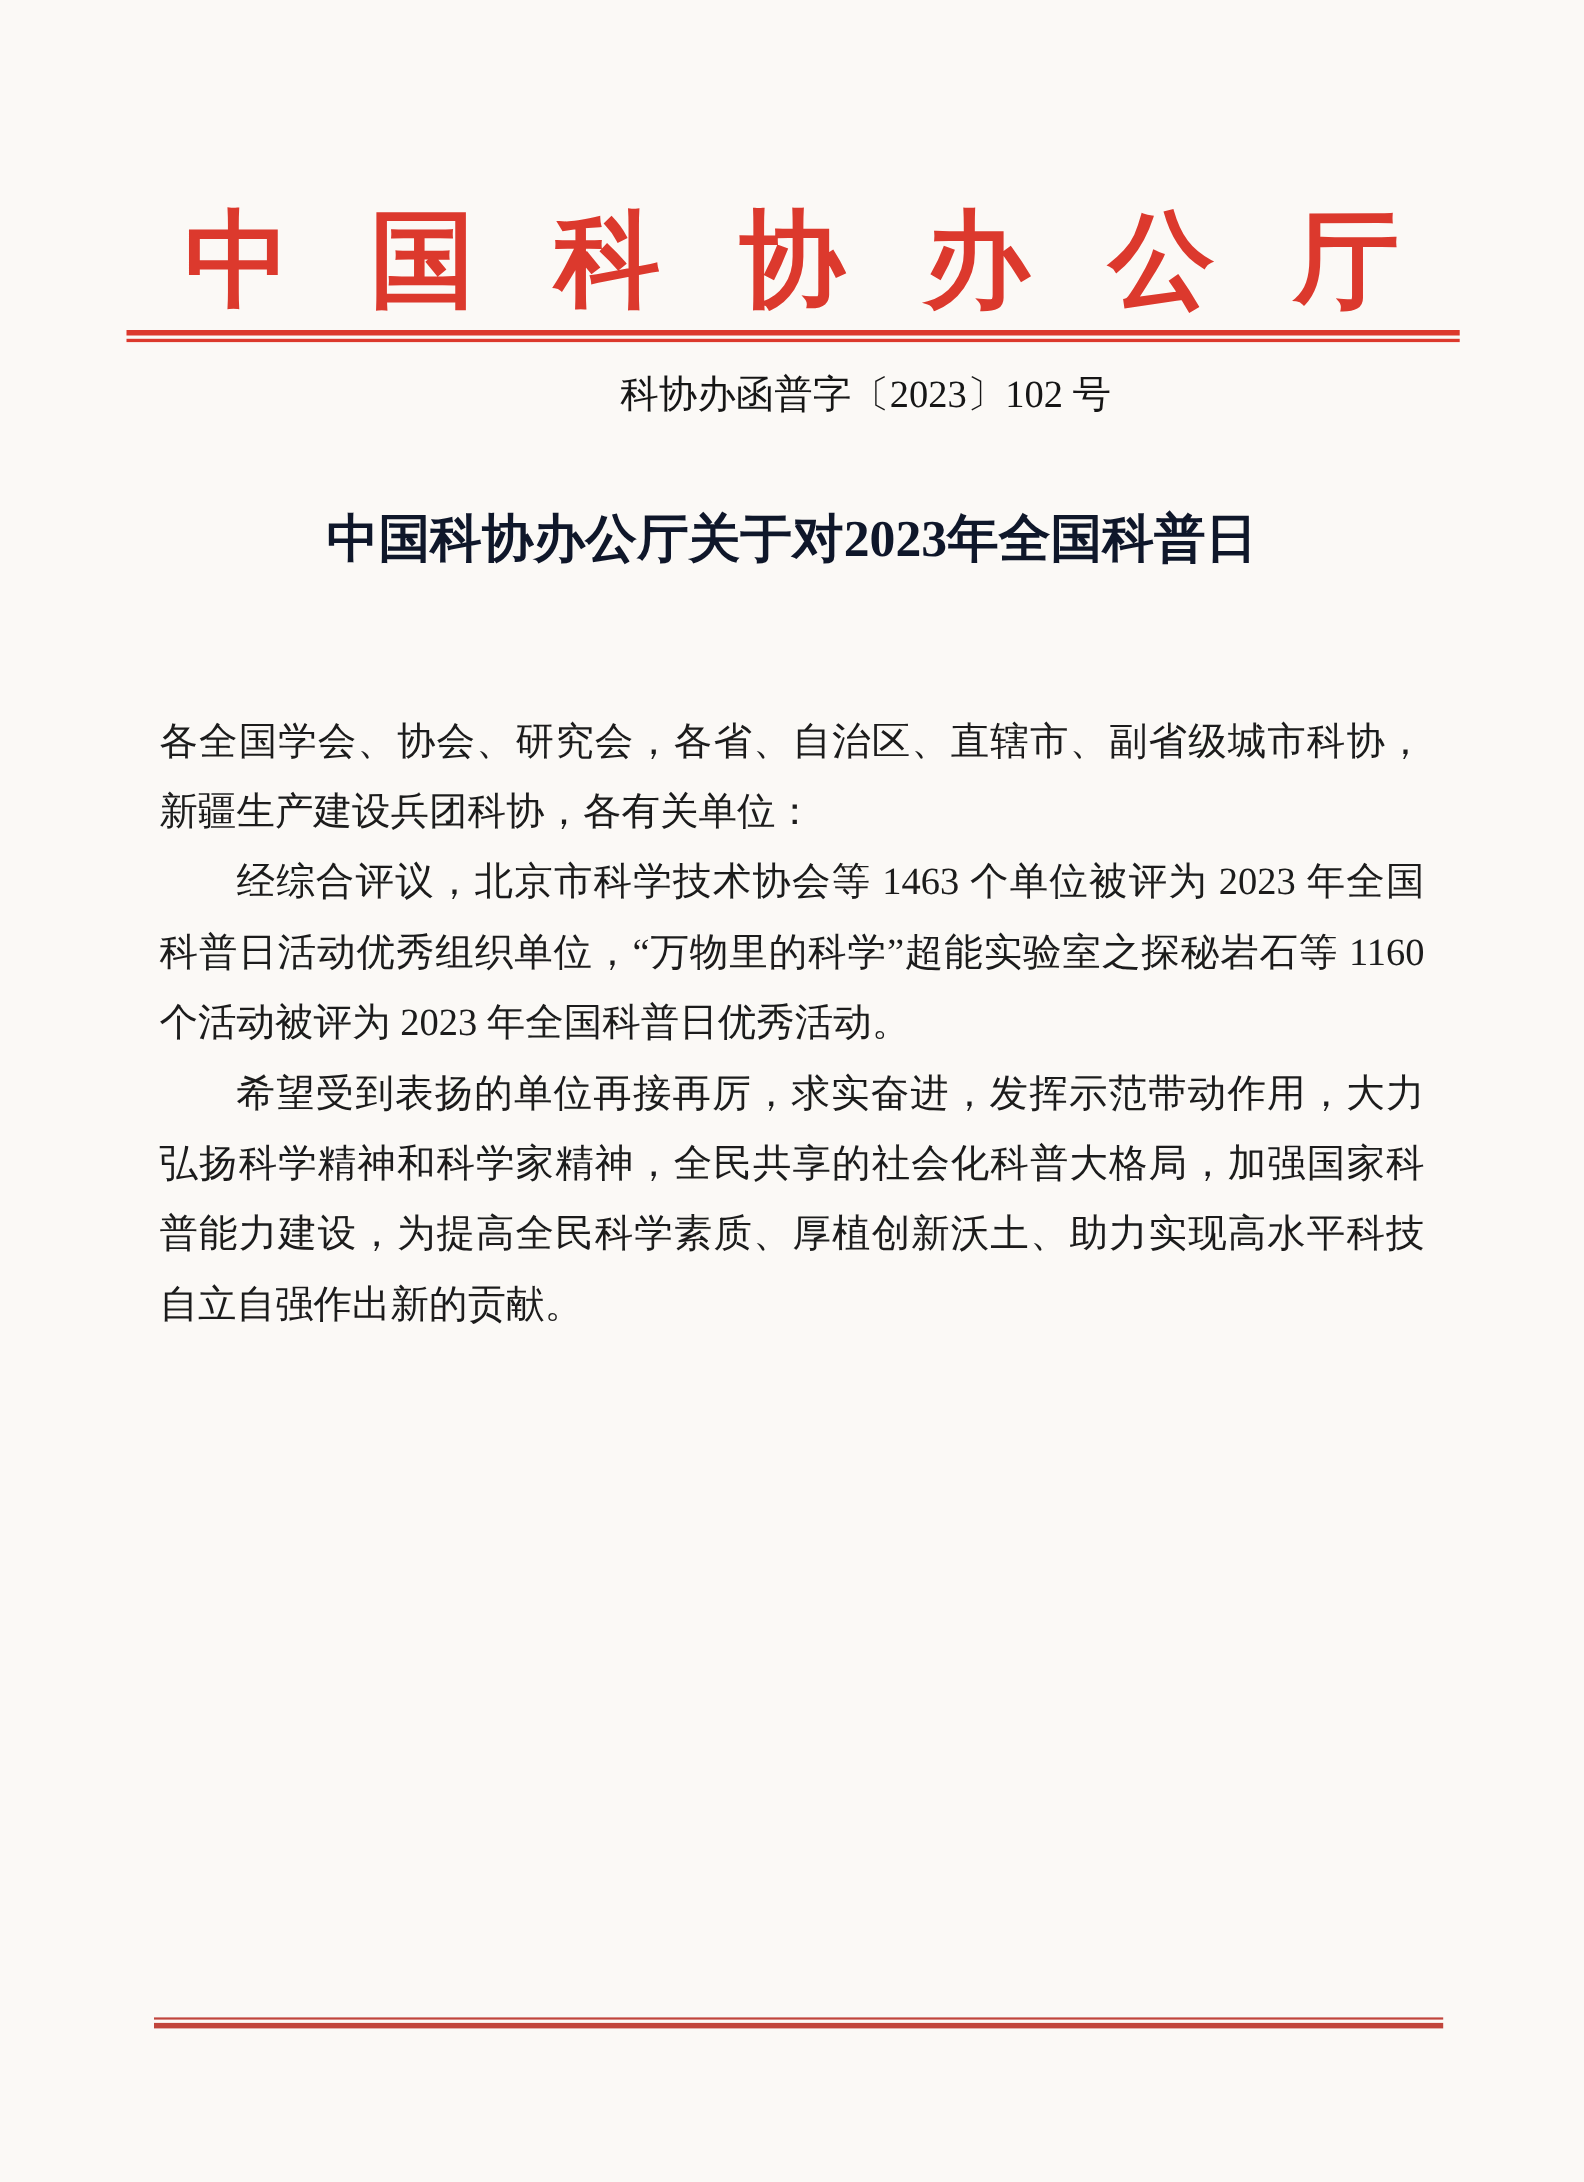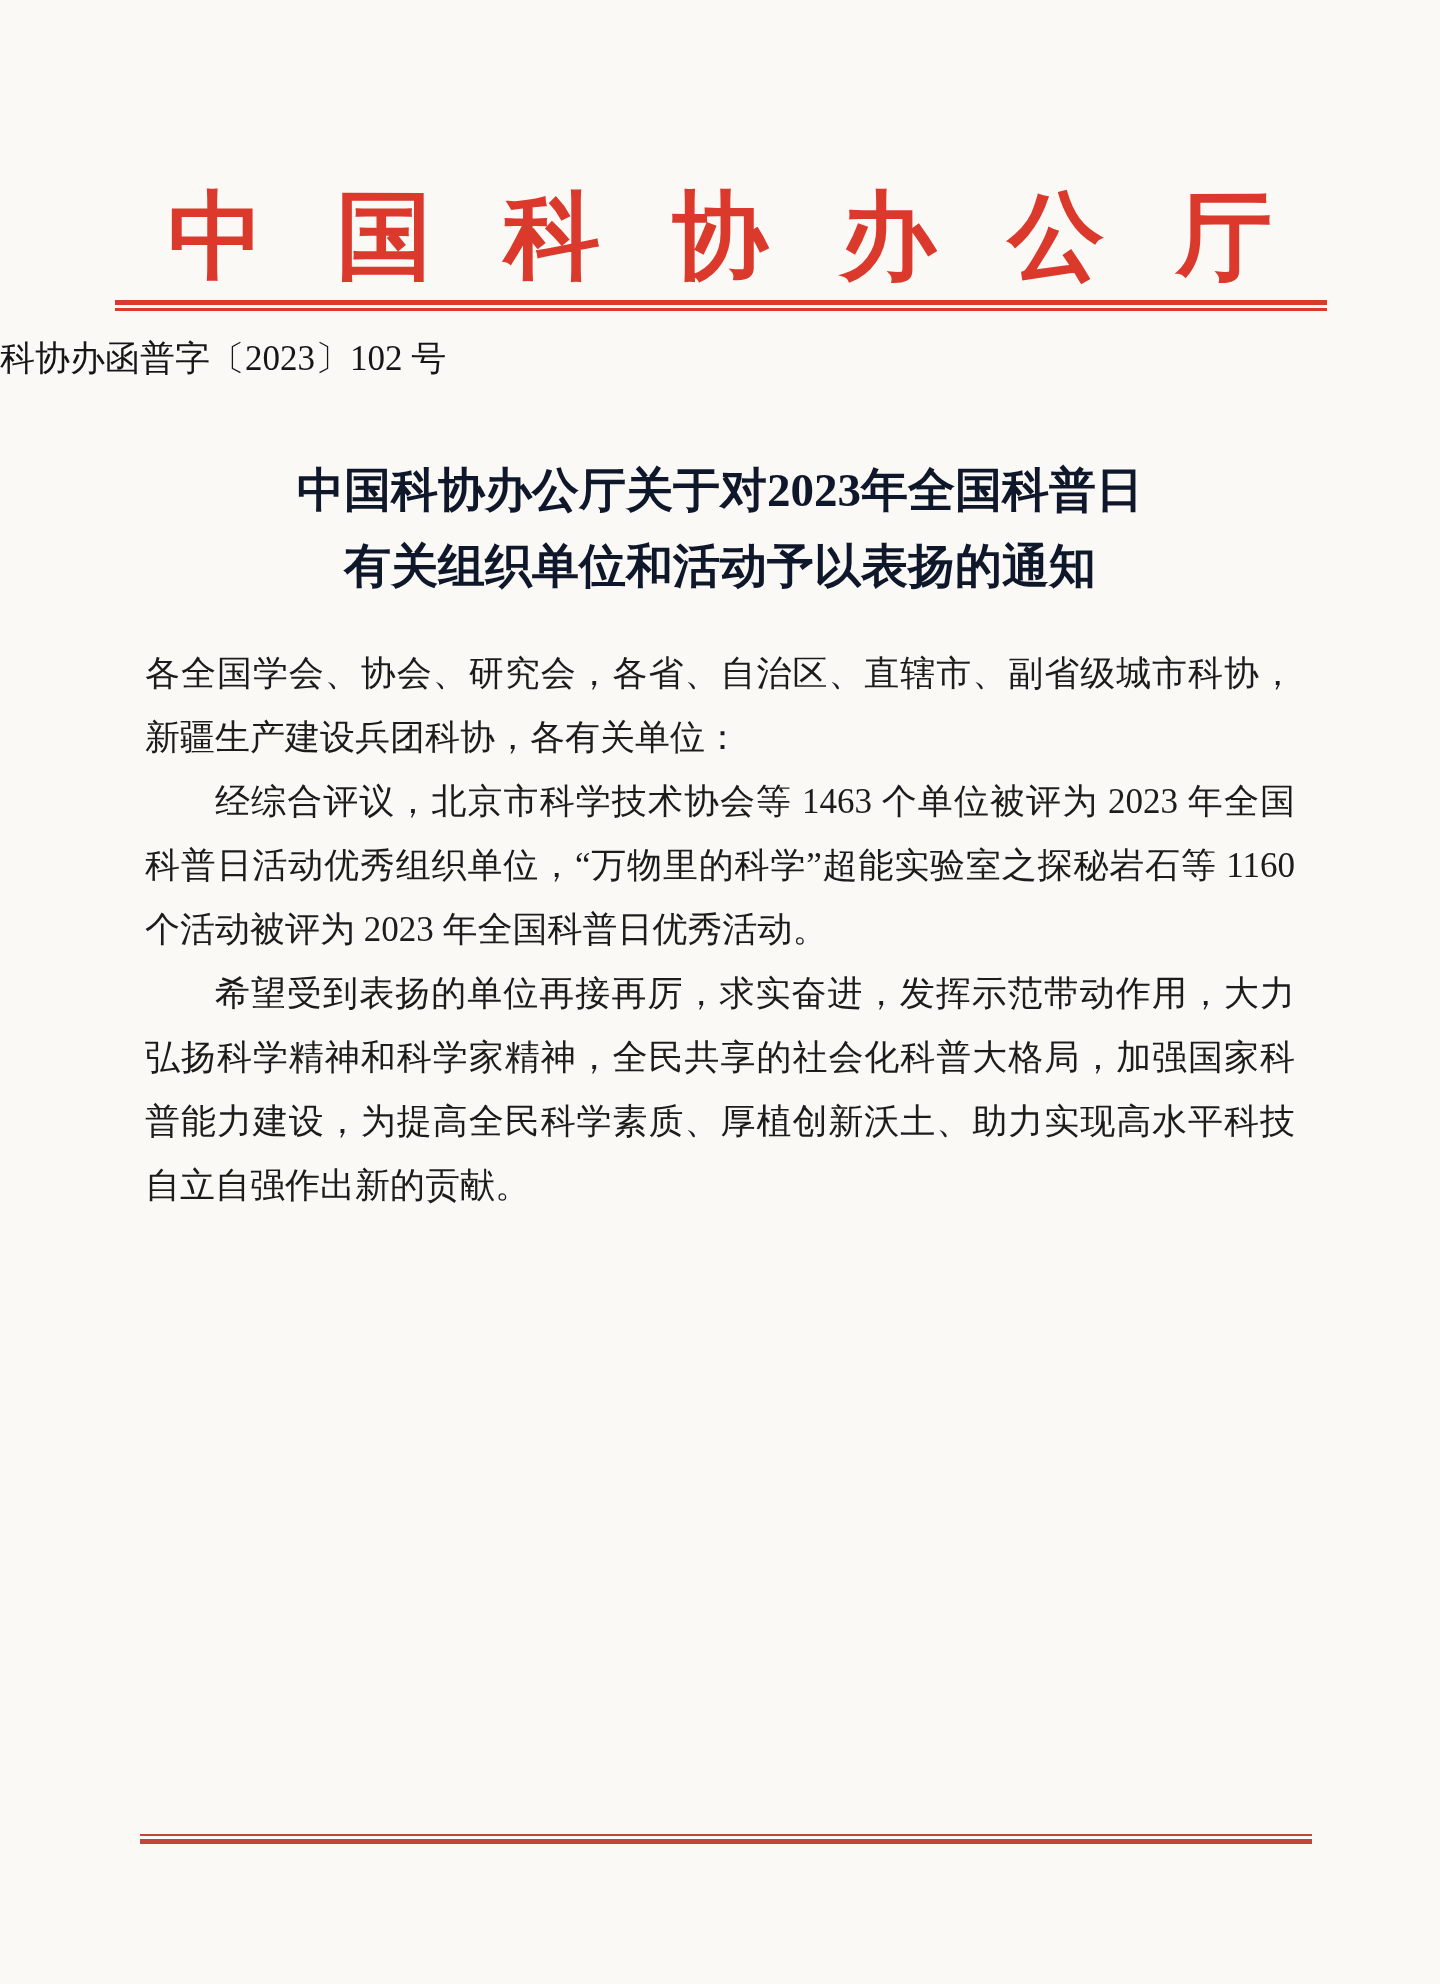--- a/index.html
+++ b/index.html
@@ -42,21 +42,21 @@
   .rule-top .bar-thick { height: 5px; background: var(--accent-red, #dc392d); }
   .rule-top .bar-gap   { height: 3px; }
   .rule-top .bar-thin  { height: 3px; background: var(--accent-red, #dc392d); }
 
   
   .doc-number {
     position: absolute;
     top: 336px;
     left: 0;
     right: 430px;
-    text-align: left;
+    text-align: right;
     font-size: 35px;
     line-height: 1.3;
     color: #161616;
     white-space: nowrap;
   }
 
   
   .notice-title {
     position: absolute;
     top: 452px;
@@ -103,21 +103,20 @@
   <div class="rule-top">
     <div class="bar-thick"></div>
     <div class="bar-gap"></div>
     <div class="bar-thin"></div>
   </div>
 
   <div class="doc-number">科协办函普字〔2023〕102 号</div>
 
   <div class="notice-title">
     <div>中国科协办公厅关于对2023年全国科普日</div>
-    <div>有关组织单位和活动予以表扬的通知</div>
   </div>
 
   <div class="doc-body">
     <p>各全国学会、协会、研究会，各省、自治区、直辖市、副省级城市科协，新疆生产建设兵团科协，各有关单位：</p>
     <p class="indent">经综合评议，北京市科学技术协会等 1463 个单位被评为 2023 年全国科普日活动优秀组织单位，“万物里的科学”超能实验室之探秘岩石等 1160 个活动被评为 2023 年全国科普日优秀活动。</p>
     <p class="indent">希望受到表扬的单位再接再厉，求实奋进，发挥示范带动作用，大力弘扬科学精神和科学家精神，全民共享的社会化科普大格局，加强国家科普能力建设，为提高全民科学素质、厚植创新沃土、助力实现高水平科技自立自强作出新的贡献。</p>
   </div>
 
   <div class="rule-bottom">
     <div class="bar-thin"></div>

